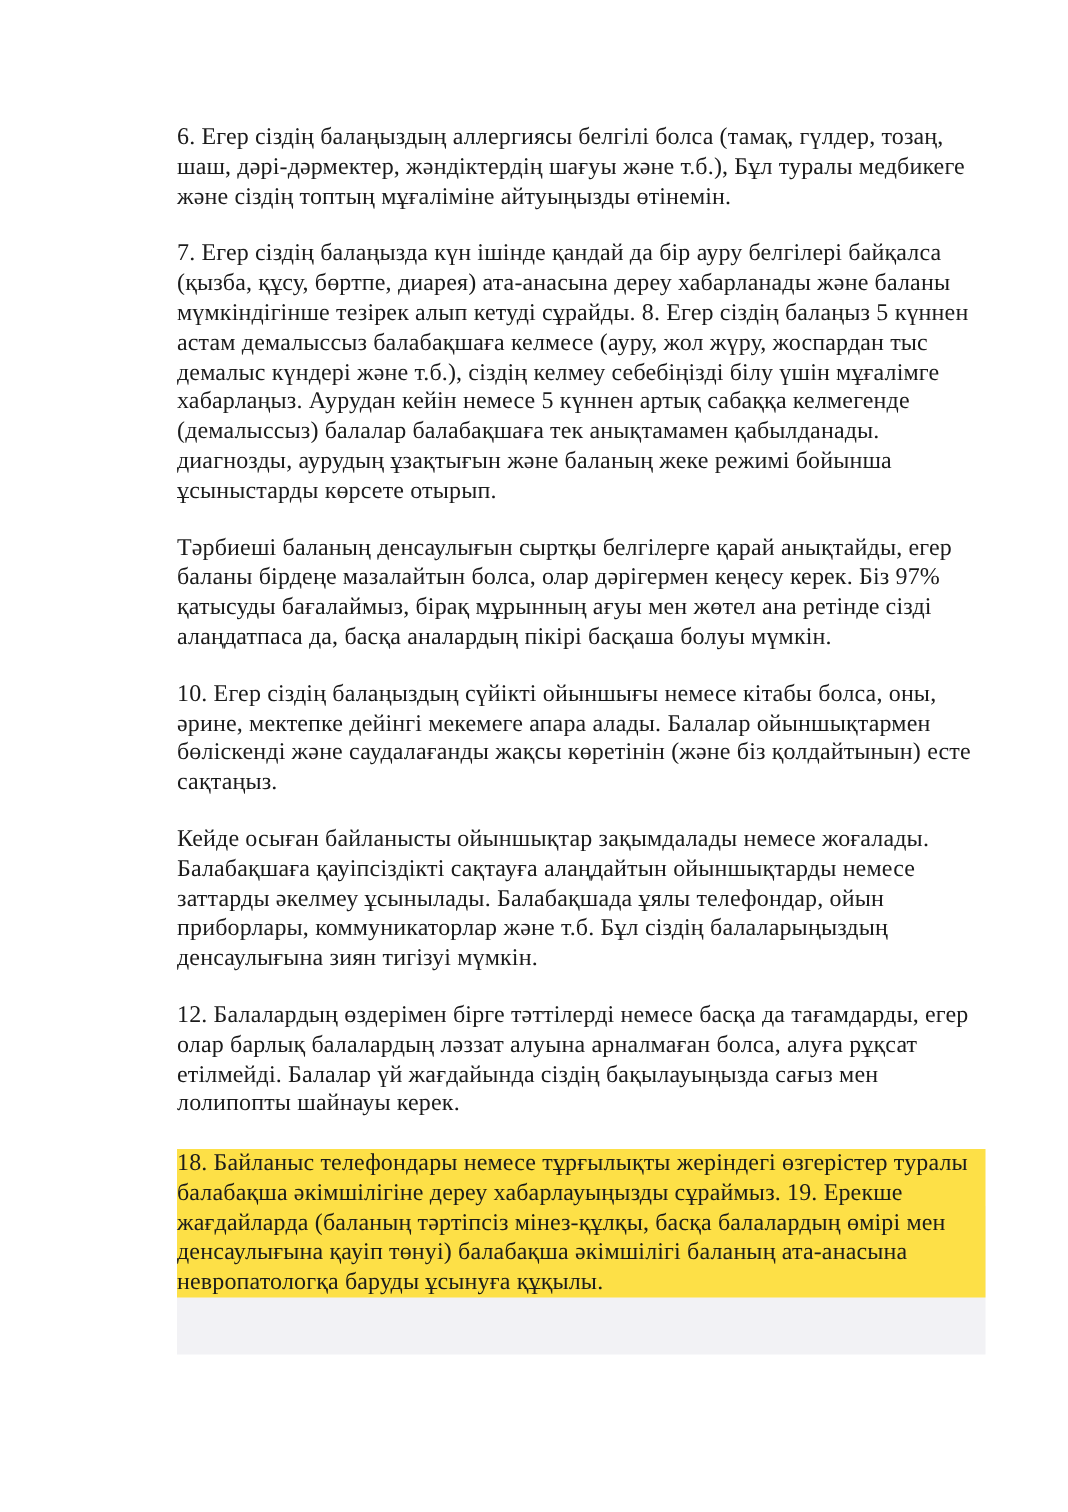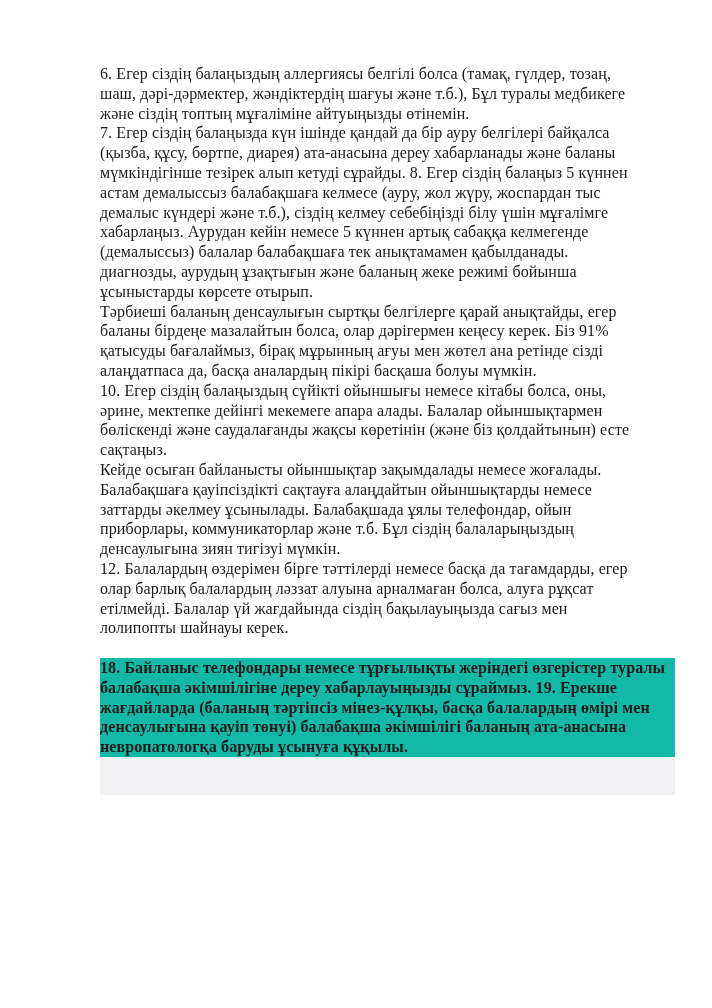--- a/index.html
+++ b/index.html
@@ -25,52 +25,51 @@
     position: absolute;
     left: 100px;
     top: 64px;
     width: 575px;
     color: #1b1b1b;
     font-size: 16px;
     line-height: 19.8px;
     letter-spacing: 0.1px;
   }
   .para {
-    margin: 0;
+    margin: 18px;
     white-space: pre; 
   }
   .para.gap-before {
     margin-top: 19.8px;
   }
   .para.highlight {
-    background: #14b8a6;
+    background: #fde047;
     
     box-shadow: 0 38px 0 0 #f2f2f5;
-    font-weight: bold;
   }
 </style>
 </head>
 <body>
 
 <div class="page">
   <div class="text-column" id="paragraphs">
       <p class="para">6. Егер сіздің балаңыздың аллергиясы белгілі болса (тамақ, гүлдер, тозаң,
 шаш, дәрі-дәрмектер, жәндіктердің шағуы және т.б.), Бұл туралы медбикеге
 және сіздің топтың мұғаліміне айтуыңызды өтінемін.</p>
       <p class="para">7. Егер сіздің балаңызда күн ішінде қандай да бір ауру белгілері байқалса
 (қызба, құсу, бөртпе, диарея) ата-анасына дереу хабарланады және баланы
 мүмкіндігінше тезірек алып кетуді сұрайды. 8. Егер сіздің балаңыз 5 күннен
 астам демалыссыз балабақшаға келмесе (ауру, жол жүру, жоспардан тыс
 демалыс күндері және т.б.), сіздің келмеу себебіңізді білу үшін мұғалімге
 хабарлаңыз. Аурудан кейін немесе 5 күннен артық сабаққа келмегенде
 (демалыссыз) балалар балабақшаға тек анықтамамен қабылданады.
 диагнозды, аурудың ұзақтығын және баланың жеке режимі бойынша
 ұсыныстарды көрсете отырып.</p>
       <p class="para">Тәрбиеші баланың денсаулығын сыртқы белгілерге қарай анықтайды, егер
-баланы бірдеңе мазалайтын болса, олар дәрігермен кеңесу керек. Біз 91%
+баланы бірдеңе мазалайтын болса, олар дәрігермен кеңесу керек. Біз 97%
 қатысуды бағалаймыз, бірақ мұрынның ағуы мен жөтел ана ретінде сізді
 алаңдатпаса да, басқа аналардың пікірі басқаша болуы мүмкін.</p>
       <p class="para">10. Егер сіздің балаңыздың сүйікті ойыншығы немесе кітабы болса, оны,
 әрине, мектепке дейінгі мекемеге апара алады. Балалар ойыншықтармен
 бөліскенді және саудалағанды жақсы көретінін (және біз қолдайтынын) есте
 сақтаңыз.</p>
       <p class="para">Кейде осыған байланысты ойыншықтар зақымдалады немесе жоғалады.
 Балабақшаға қауіпсіздікті сақтауға алаңдайтын ойыншықтарды немесе
 заттарды әкелмеу ұсынылады. Балабақшада ұялы телефондар, ойын
 приборлары, коммуникаторлар және т.б. Бұл сіздің балаларыңыздың

